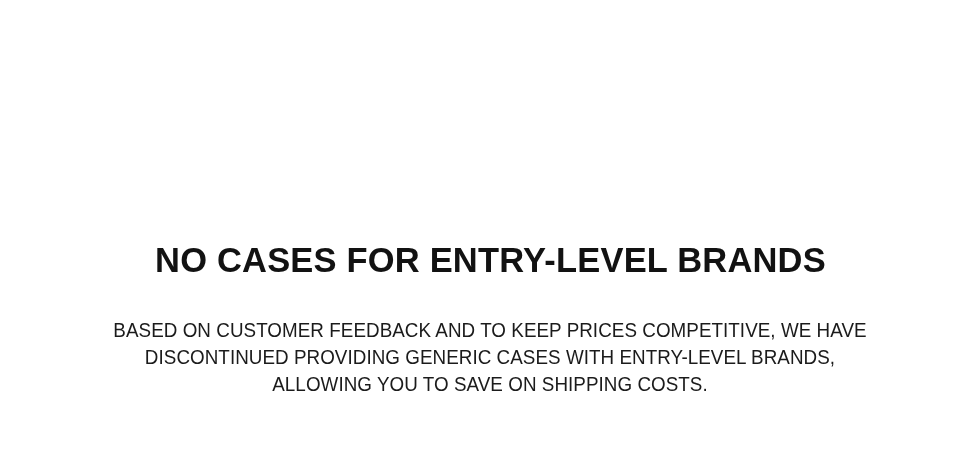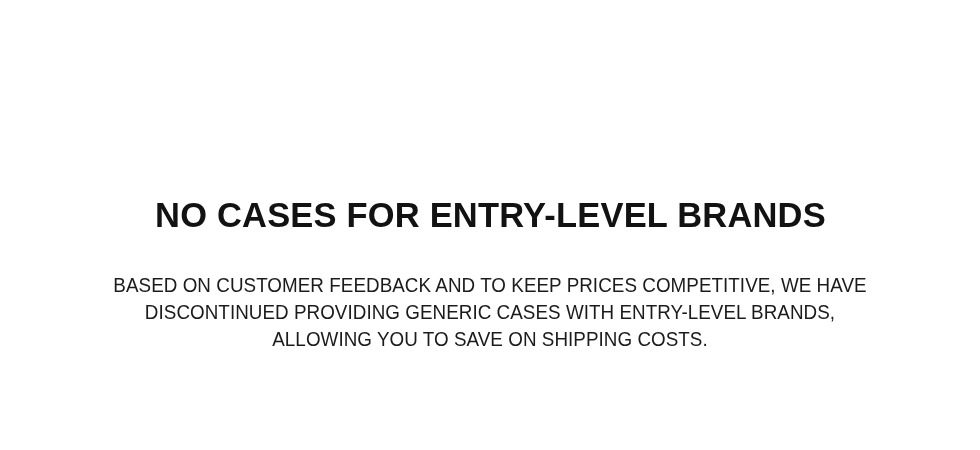--- a/index.html
+++ b/index.html
@@ -16,21 +16,21 @@
     overflow: hidden;
   }
 
   .notice-block {
     width: 980px;
     height: 398px;
     box-sizing: border-box;
     display: flex;
     flex-direction: column;
     align-items: center;
-    justify-content: center;
+    justify-content: flex-end;
     background: #ffffff;
     padding-top: 152px;
   }
 
   .notice-heading {
     margin: 0;
     font-family: "Liberation Sans", sans-serif;
     font-size: 35px;
     font-weight: 700;
     line-height: 34px;

